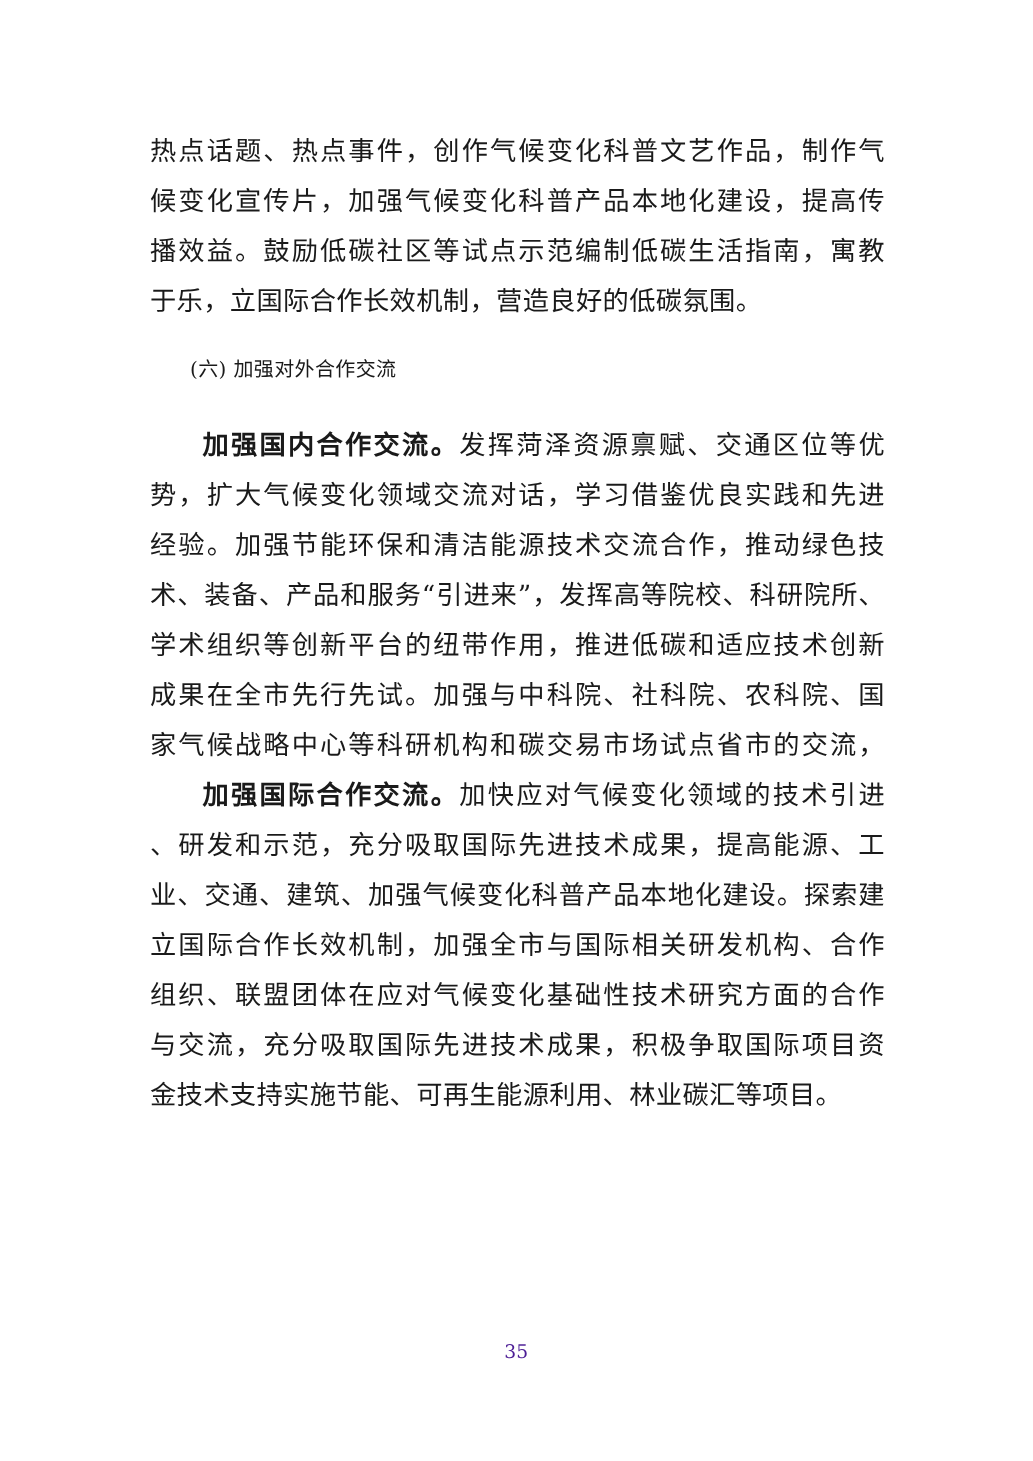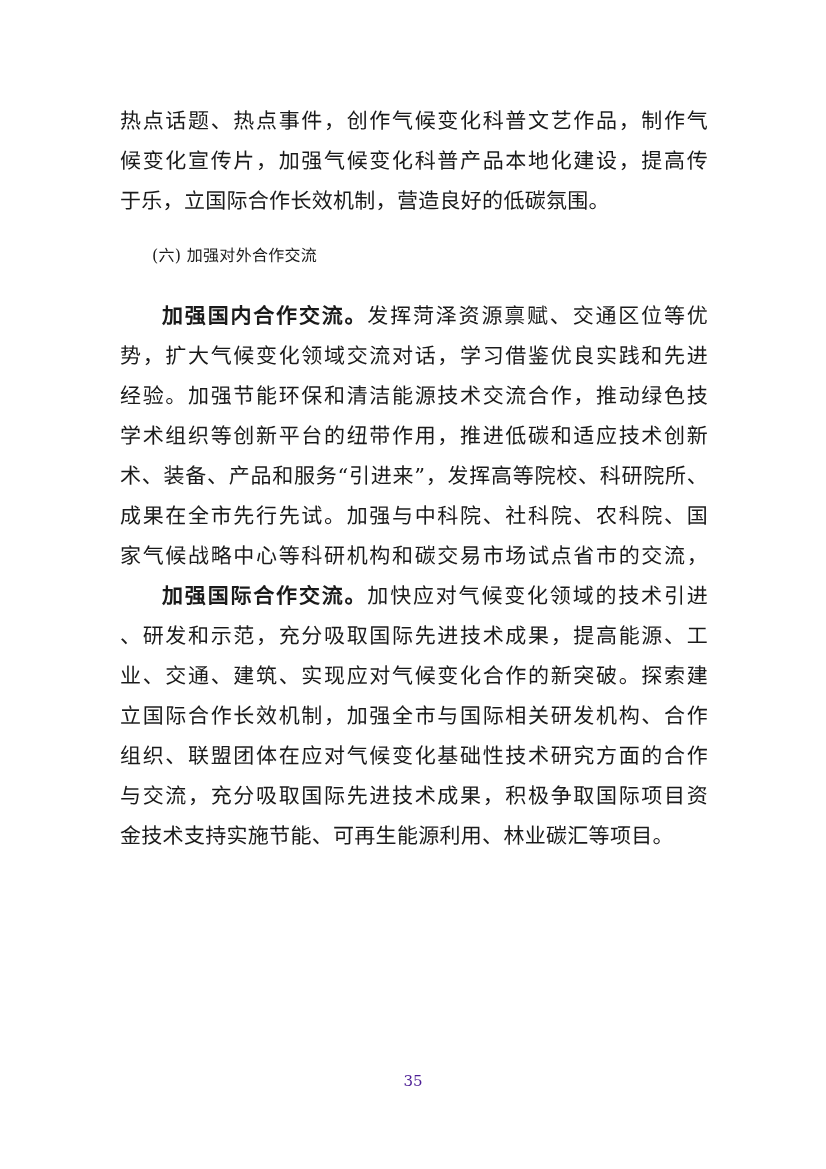--- a/index.html
+++ b/index.html
@@ -64,39 +64,40 @@
 </style>
 </head>
 <body>
 
 <div class="page">
   <div class="content">
 
     <div class="para">
       <span class="line jl">热点话题、热点事件，创作气候变化科普文艺作品，制作气</span>
       <span class="line jl">候变化宣传片，加强气候变化科普产品本地化建设，提高传</span>
+      <span class="line jl">播效益。鼓励低碳社区等试点示范编制低碳生活指南，寓教</span>
       <span class="line">于乐，立国际合作长效机制，营造良好的低碳氛围。</span>
     </div>
 
     <div class="section-heading">(六) 加强对外合作交流</div>
 
     <div class="para">
       <span class="line jl first"><b class="lead">加强国内合作交流。</b><span>发挥菏泽资源禀赋、交通区位等优</span></span>
       <span class="line jl">势，扩大气候变化领域交流对话，学习借鉴优良实践和先进</span>
       <span class="line jl">经验。加强节能环保和清洁能源技术交流合作，推动绿色技</span>
+      <span class="line jl">术、装备、产品和服务“引进来”，发挥高等院校、科研院所、</span>
       <span class="line jl">学术组织等创新平台的纽带作用，推进低碳和适应技术创新</span>
-      <span class="line jl">术、装备、产品和服务“引进来”，发挥高等院校、科研院所、</span>
       <span class="line jl">成果在全市先行先试。加强与中科院、社科院、农科院、国</span>
       <span class="line jl">家气候战略中心等科研机构和碳交易市场试点省市的交流，</span>
     </div>
 
     <div class="para">
       <span class="line jl first"><b class="lead">加强国际合作交流。</b><span>加快应对气候变化领域的技术引进</span></span>
       <span class="line jl">、研发和示范，充分吸取国际先进技术成果，提高能源、工</span>
-      <span class="line jl">业、交通、建筑、实现应对气候变化合作的新突破。探索建</span>
+      <span class="line jl">业、交通、建筑、加强气候变化科普产品本地化建设。探索建</span>
       <span class="line jl">立国际合作长效机制，加强全市与国际相关研发机构、合作</span>
       <span class="line jl">组织、联盟团体在应对气候变化基础性技术研究方面的合作</span>
       <span class="line jl">与交流，充分吸取国际先进技术成果，积极争取国际项目资</span>
       <span class="line">金技术支持实施节能、可再生能源利用、林业碳汇等项目。</span>
     </div>
 
   </div>
 
   <div class="page-number">35</div>
 </div>

